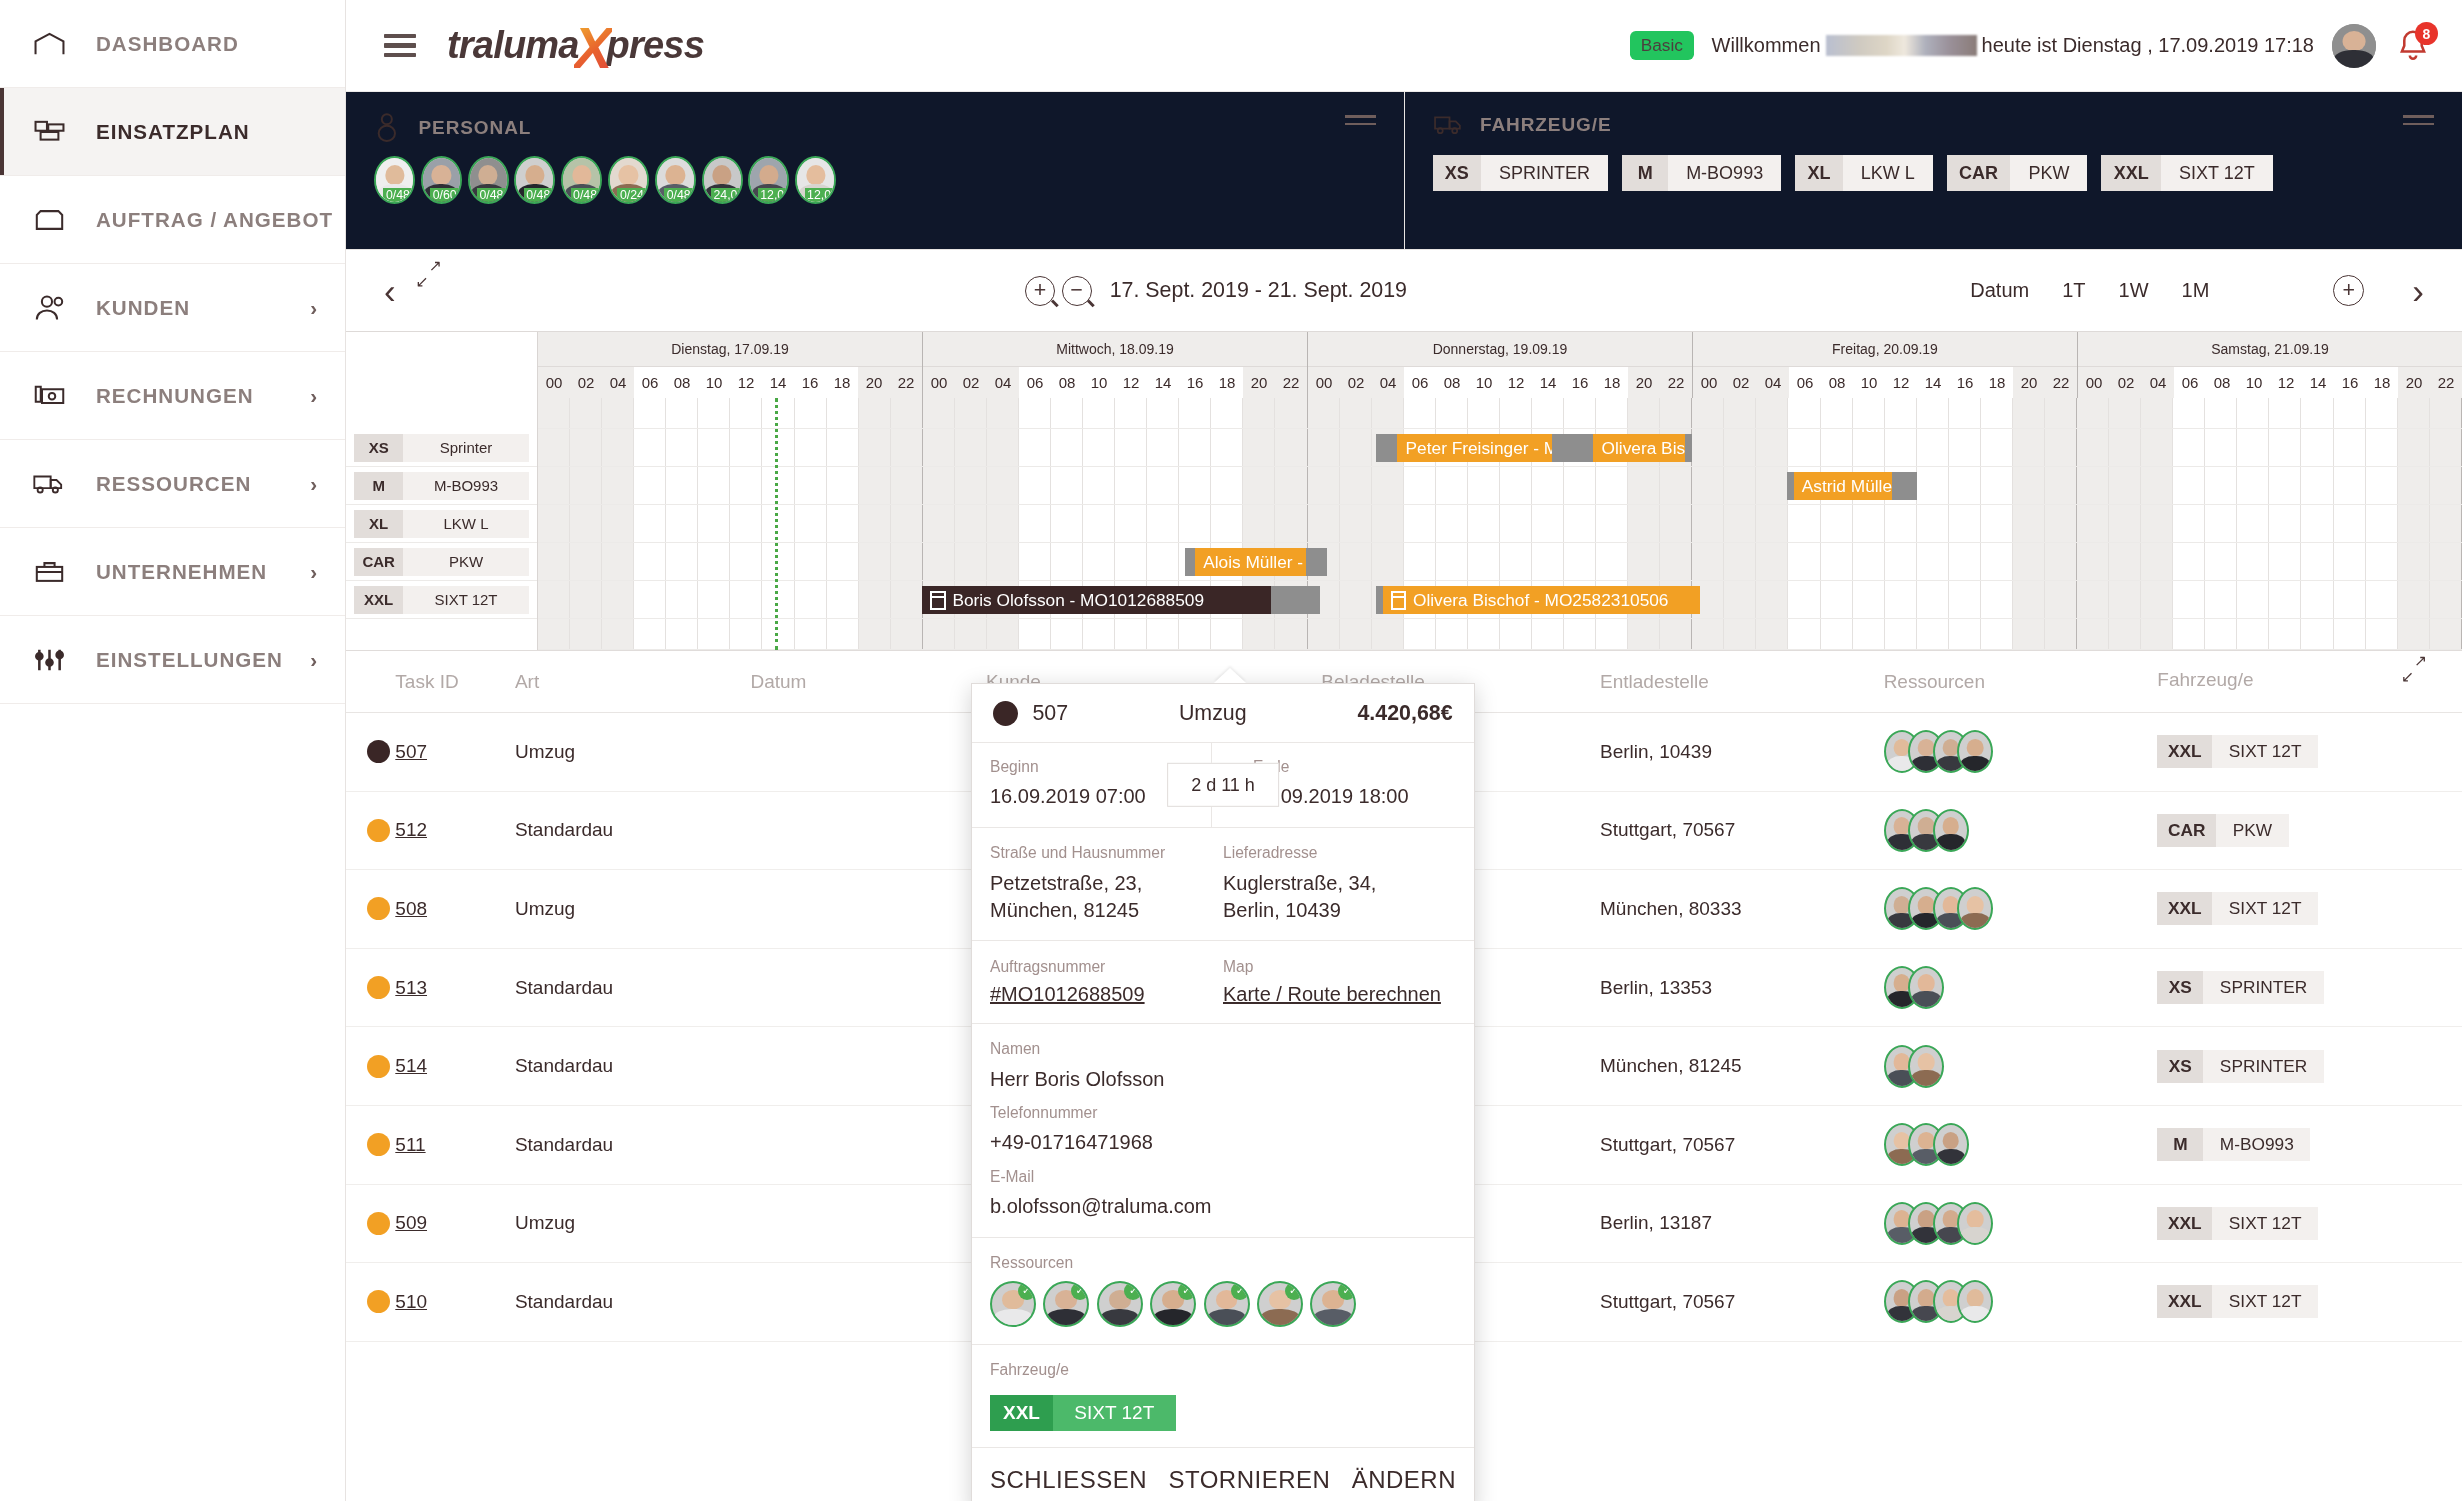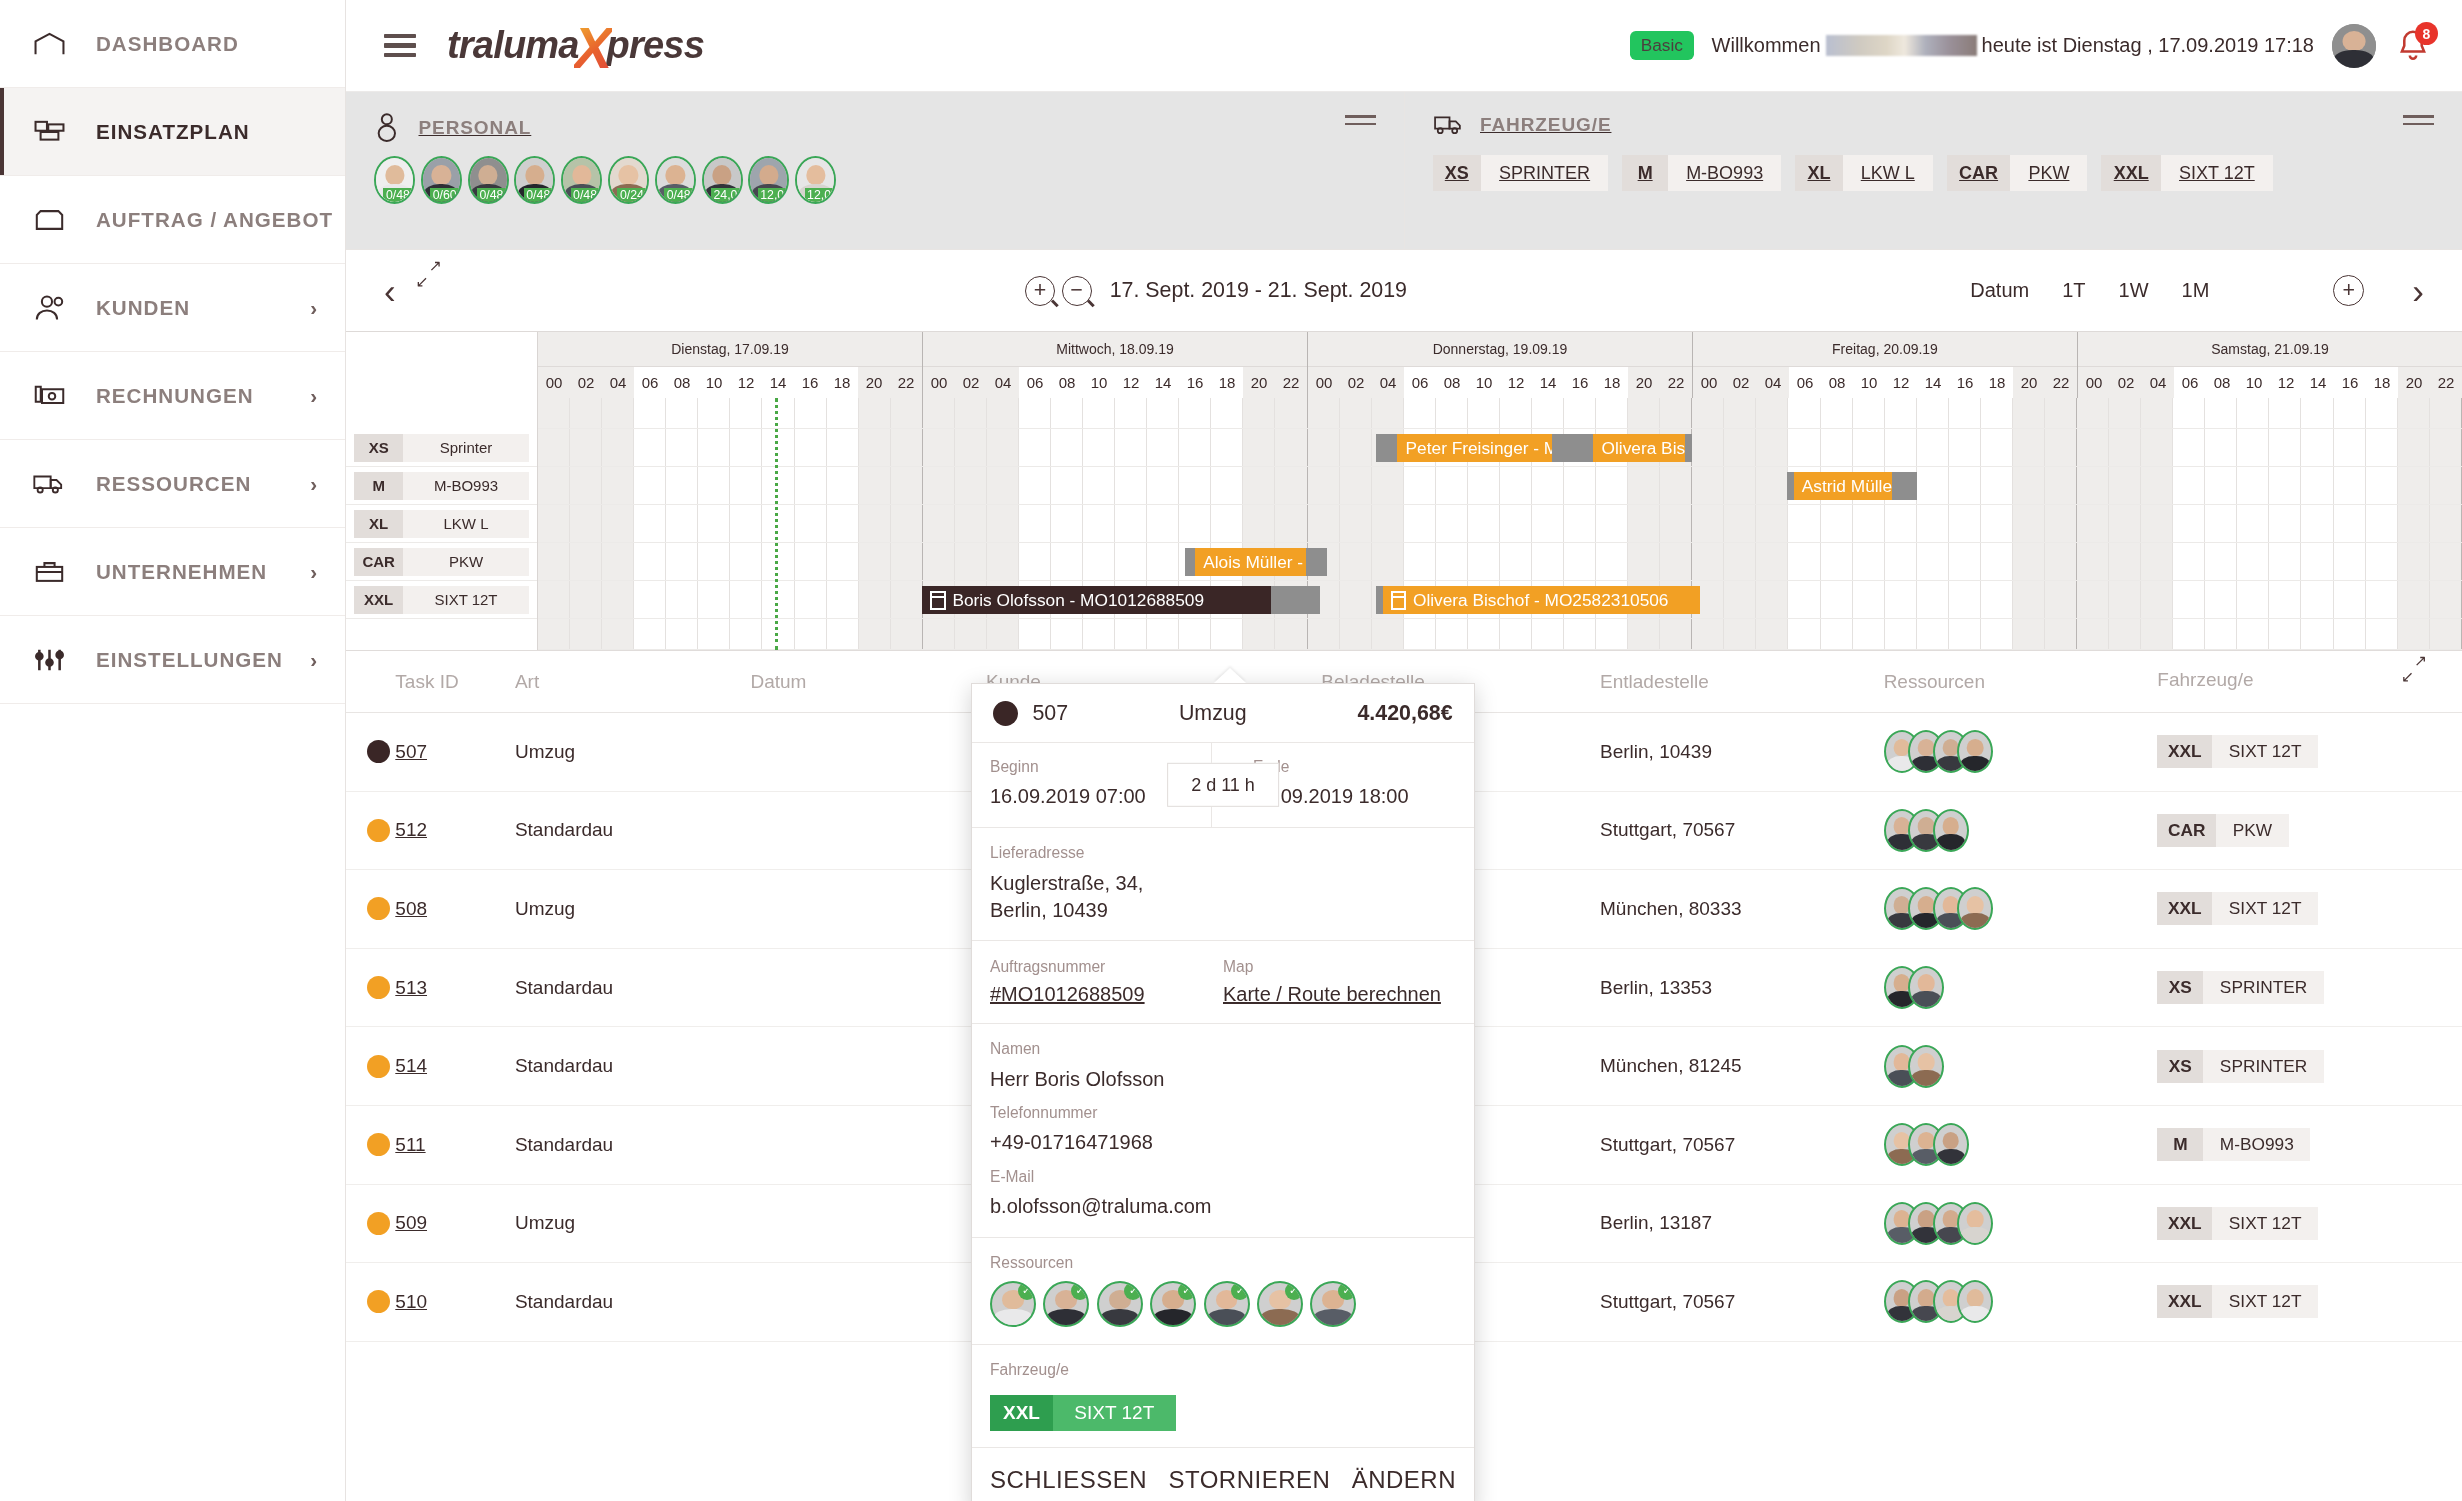--- a/index.html
+++ b/index.html
@@ -68,21 +68,21 @@
   }
   .avatar-top .face { position:absolute; inset:0; }
   .bell-wrap { position:relative; width:38px; height:38px; cursor:pointer; }
   .bell-badge {
     position:absolute; top:-4.1px; right:-5.8px; background:#e8342b; color:#fff;
     font-size:14px; font-weight:700; border-radius:50%; width:23px; height:23px;
     display:flex; align-items:center; justify-content:center;
   }
 
   
-  .panels { display:flex; height:158px; min-height:158px; background:#e5e5e5;text-decoration:underline; }
+  .panels { display:flex; height:158px; min-height:158px; background:#0f172a; }
   .panel { flex:1; border-bottom:0.8px solid #e8e5e3; padding:20px 28px 0 28px; position:relative; }
   .panel + .panel { border-left:0.8px solid #e8e5e3; }
   .panel-head { display:flex; align-items:center; gap:16.5px; }
   .panel-title { font-size:19px; font-weight:700; letter-spacing:0.9px; color:#8c7f7d; }
   .panel-menu { position:absolute; right:28px; top:23px; display:flex; flex-direction:column; gap:5px; cursor:pointer; }
   .panel-menu span { display:block; width:31px; height:2.5px; background:#6f5e5c; }
   .avatar-row { display:flex; gap:5.8px; margin-top:13px; }
   .av {
     width:41px; height:48px; border:2.5px solid #3aa757; border-radius:50%;
     position:relative; overflow:hidden; background:#cfcfcf; cursor:pointer;
@@ -1336,20 +1336,24 @@
         <div class="pp-divider"></div>
         <div class="pp-half" style="padding-left:41px">
           <div class="pp-lab">Ende</div>
           <div class="pp-val">18.09.2019 18:00</div>
         </div>
         <div class="pp-dur">2 d 11 h</div>
       </div>
 
       <div class="pp-row pp-two" style="border-top:0.8px solid #eae7e5">
         <div>
+          <div class="pp-lab">Straße und Hausnummer</div>
+          <div class="pp-val" style="max-width:198px">Petzetstraße, 23, München, 81245</div>
+        </div>
+        <div>
           <div class="pp-lab">Lieferadresse</div>
           <div class="pp-val" style="max-width:206px">Kuglerstraße, 34, Berlin, 10439</div>
         </div>
       </div>
 
       <div class="pp-row pp-two">
         <div>
           <div class="pp-lab">Auftragsnummer</div>
           <div class="pp-link">#MO1012688509</div>
         </div>

